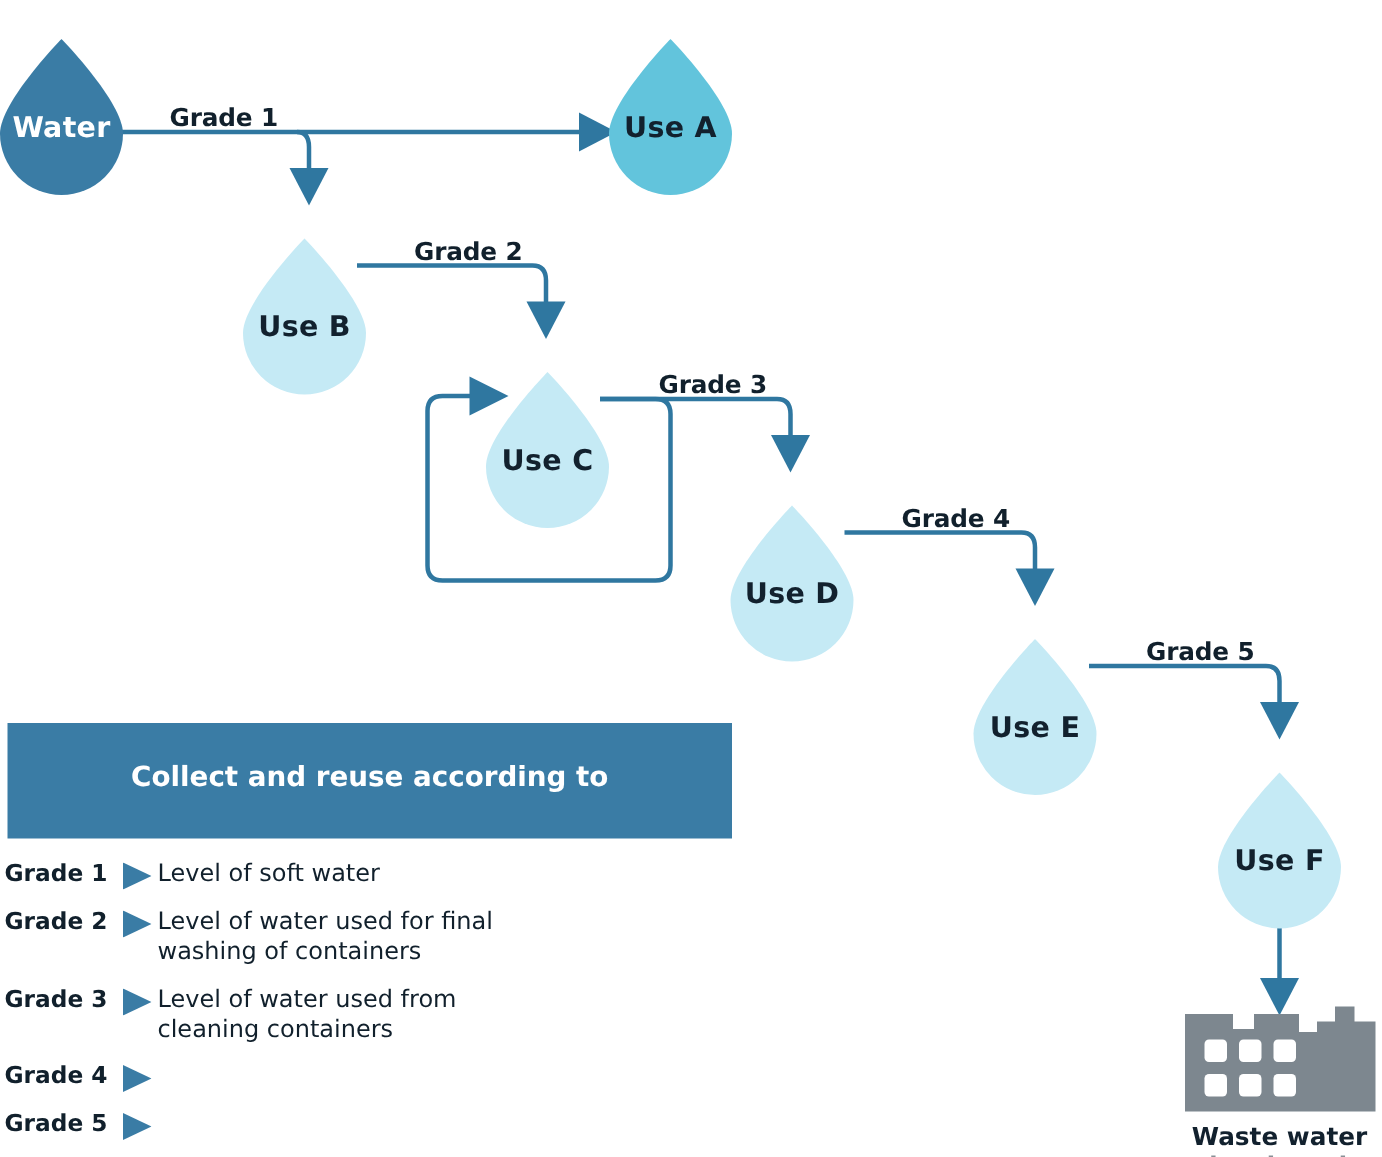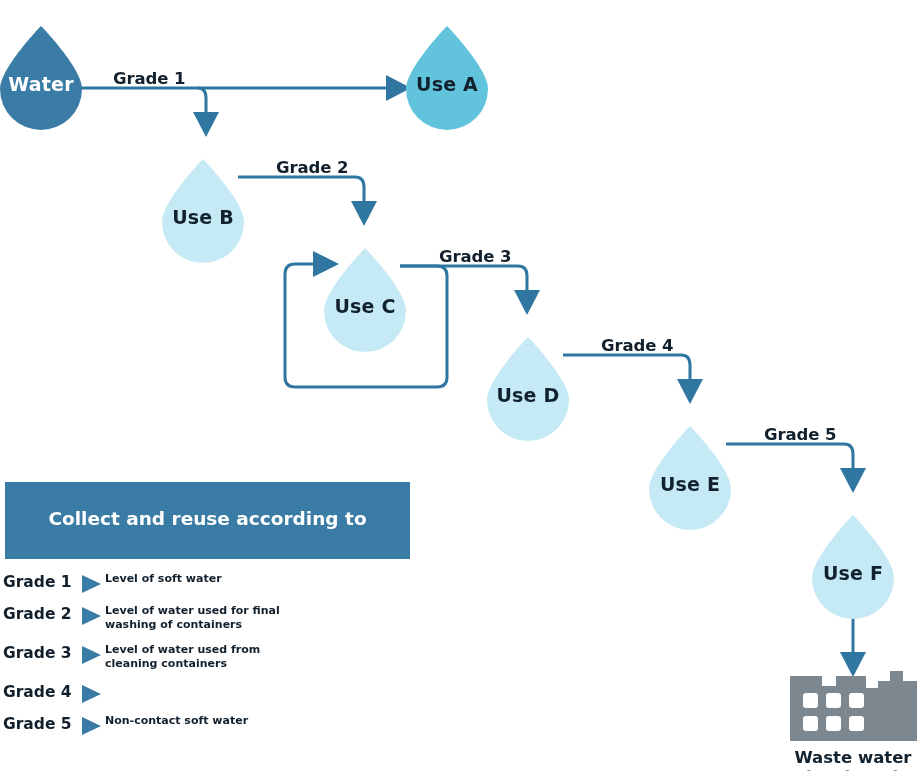--- a/index.html
+++ b/index.html
@@ -53,21 +53,21 @@
 
   
   #legend {
     position: absolute;
     left: 0;
     top: 466px;
     width: 430px;
   }
   #legend-banner {
     margin-left: 5px;
-    width: 405px;
+    width: 483px;
     min-height: 77px;
     background: #3a7ca5;
     color: #ffffff;
     display: flex;
     align-items: center;
     justify-content: center;
     text-align: center;
     padding: 8px 14px 10px 14px;
     font-weight: 700;
     font-size: 18.5px;
@@ -93,22 +93,22 @@
     padding-top: 1px;
   }
   .legend-tri {
     flex: 0 0 23px;
     width: 23px;
     padding-top: 3px;
     line-height: 0;
   }
   .legend-tri svg { display: block; }
   .legend-desc {
-    font-weight: 700;
-    font-size: 11px;
+    font-weight: 400;
+    font-size: 16px;
     color: #11202c;
     line-height: 1.27;
     white-space: pre-line;
   }
 </style>
 </head>
 <body>
 
 <div id="stage">
 
@@ -265,19 +265,18 @@
         </div>
       </div>
 
       <div class="legend-row">
         <div class="legend-grade">Grade 5</div>
         <div class="legend-tri">
           <svg width="19" height="18" viewBox="0 0 19 18">
               <polygon points="0,0 19,9 0,18" fill="#3a7ca5"></polygon>
             </svg>
         </div>
-        <div class="legend-desc">Non-contact soft water</div>
       </div>
 
     </div>
   </div>
 
 </div>
 
 </body></html>

